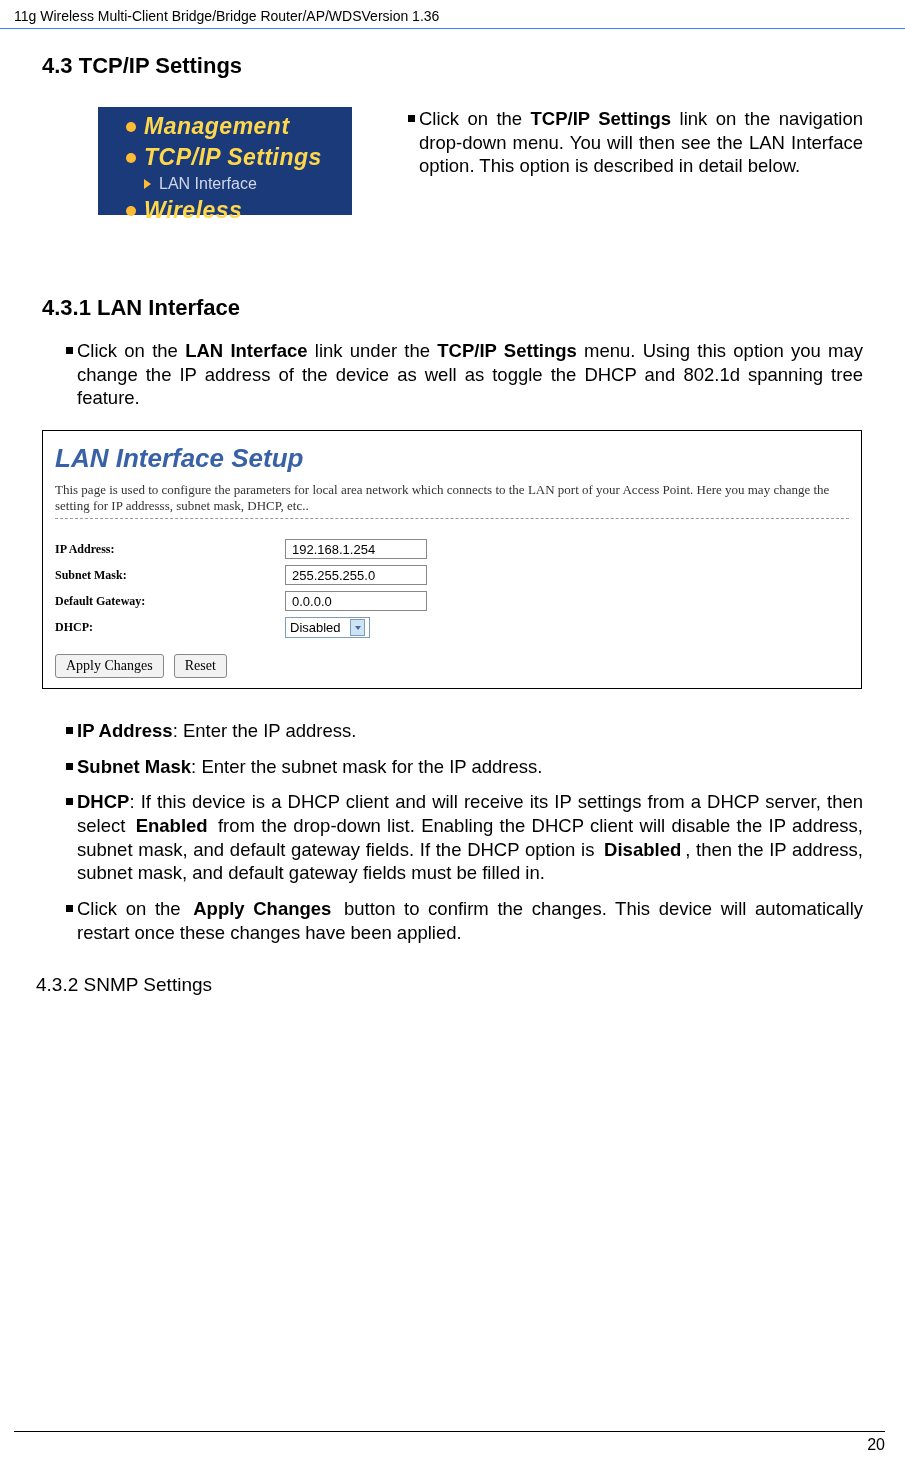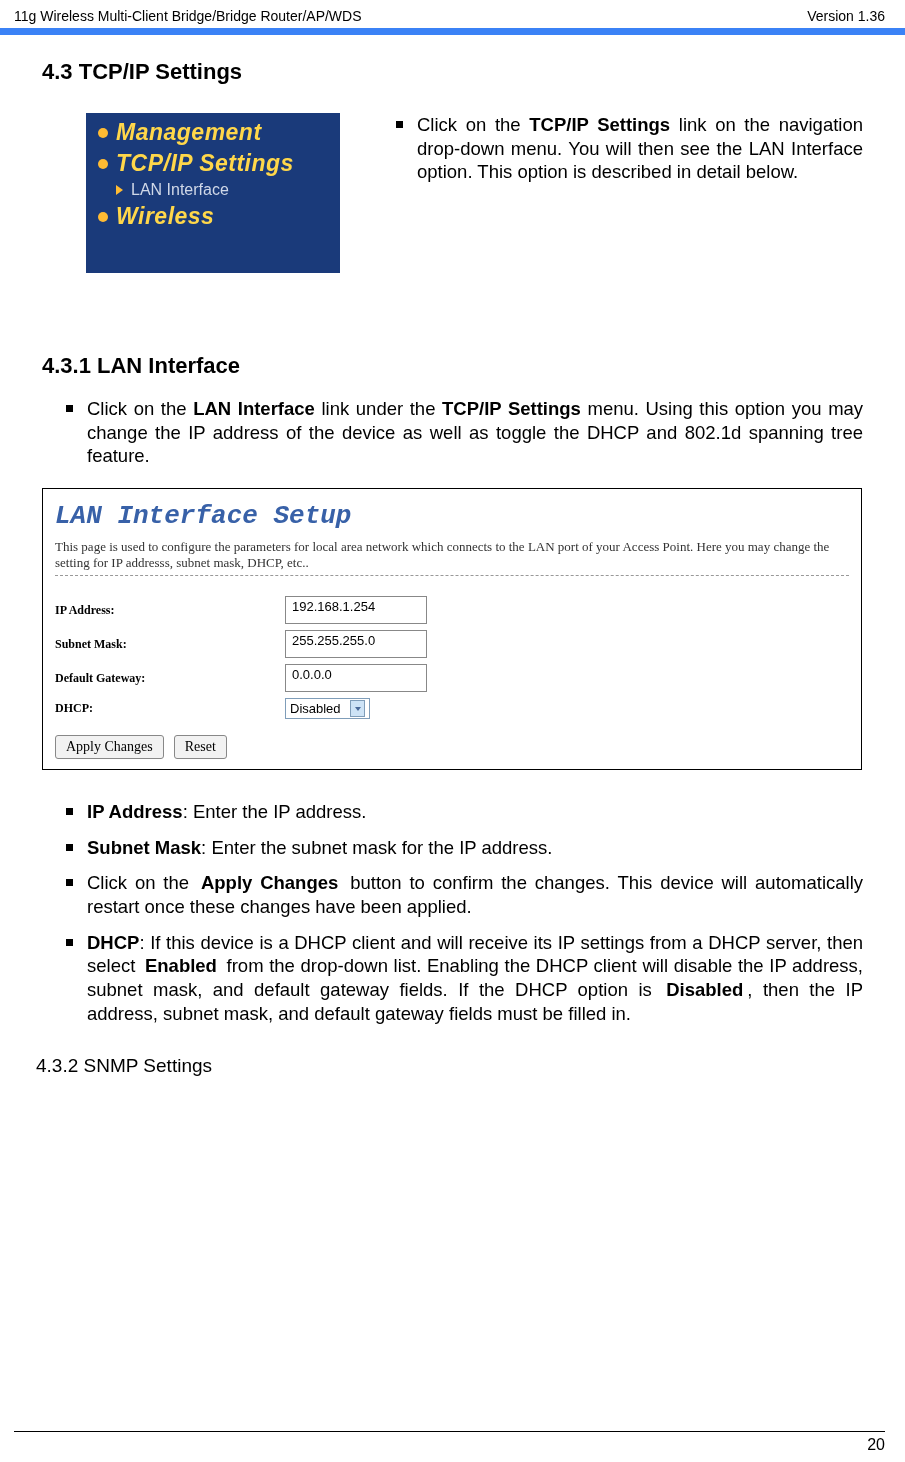--- a/index.html
+++ b/index.html
@@ -6,49 +6,48 @@
     body {
       font-family: Arial, Helvetica, sans-serif;
       width: 905px;
       height: 1462px;
       background: #fff;
       padding: 0;
       position: relative;
     }
     .header-row {
       display: flex;
-      justify-content: space-between;
       padding: 8px 20px 4px 14px;
       font-size: 14px;
-      border-bottom: 7px solid #3b82f6;
+      border-bottom: 1px solid #3b82f6;
     }
     .content {
       padding: 24px 42px 0 42px;
     }
     h2 {
       font-size: 22px;
       font-weight: bold;
       margin-bottom: 28px;
     }
     h2.section-431 {
       margin-top: 80px;
       margin-bottom: 18px;
     }
     .side-by-side {
       display: flex;
       gap: 56px;
       align-items: flex-start;
     }
     .nav-img {
       width: 254px;
-      height: 160px;
+      height: 108px;
       background: #1a3a7a;
       flex-shrink: 0;
-      margin-left: 44px;
-      padding: 4px 4px;
+      margin-left: 56px;
+      padding: 4px 20px;
     }
     .nav-row {
       display: flex;
       align-items: center;
       color: #fff;
       padding: 2px 8px;
       font-size: 19px;
     }
     .nav-row.main {
       font-weight: bold;
@@ -76,21 +75,21 @@
       height: 0;
       border-top: 5px solid transparent;
       border-bottom: 5px solid transparent;
       border-left: 7px solid #ffbb33;
       margin-right: 8px;
       flex-shrink: 0;
     }
     .bullet-text {
       display: flex;
       align-items: flex-start;
-      gap: 14px;
+      gap: 4px;
       font-size: 18.5px;
       line-height: 1.28;
       text-align: justify;
       margin-bottom: 12px;
     }
     .bullet-text .sq {
       width: 7px;
       height: 7px;
       background: #000;
       margin-top: 8px;
@@ -99,21 +98,21 @@
     .bullet-list { margin-left: 24px; }
     .lan-box {
       border: 1px solid #000;
       margin: 20px 0 30px 0;
       width: 820px;
     }
     .lan-box-inner {
       padding: 12px 12px 10px 12px;
     }
     .lan-title {
-      font-family: Liberation Mono, monospace;
+      font-family: Liberation Sans, sans-serif;
       color: #3861a8;
       font-size: 26px;
       font-weight: bold;
       font-style: italic;
       margin-bottom: 8px;
     }
     .lan-desc {
       font-family: "Times New Roman", serif;
       font-size: 13px;
       color: #333;
@@ -129,21 +128,21 @@
       width: 230px;
       vertical-align: middle;
     }
     .fake-input {
       border: 1px solid #888;
       background: #fff;
       padding: 2px 6px;
       font-family: Arial, sans-serif;
       font-size: 13px;
       width: 142px;
-      height: 28px;
+      height: 20px;
     }
     .fake-select {
       border: 1px solid #7f9db9;
       background: #fff;
       padding: 1px 4px;
       font-size: 13px;
       width: 85px;
       height: 21px;
       display: flex;
       align-items: center;
@@ -295,34 +294,34 @@
       <span class="sq"></span>
       <span><strong>IP Address</strong><span>: Enter the IP address.</span></span>
     </div>
     <div class="bullet-text">
       <span class="sq"></span>
       <span><strong>Subnet Mask</strong><span>: Enter the subnet mask for the IP address.</span></span>
     </div>
     <div class="bullet-text">
       <span class="sq"></span>
       <span>
-        <span>Click on the</span>
-        <strong style="padding:0 4px;">Apply Changes</strong>
-        <span>button to confirm the changes. This device will automatically restart once these changes have been applied.</span>
-      </span>
-    </div>
-    <div class="bullet-text">
-      <span class="sq"></span>
-      <span>
         <strong>DHCP</strong><span>: If this device is a DHCP client and will receive its IP settings from a DHCP server, then select</span>
         <strong style="padding:0 4px;">Enabled</strong>
         <span>from the drop-down list. Enabling the DHCP client will disable the IP address, subnet mask, and default gateway fields. If the DHCP option is</span>
         <strong style="padding:0 4px;">Disabled</strong><span>, then the IP address, subnet mask, and default gateway fields must be filled in.</span>
       </span>
     </div>
+    <div class="bullet-text">
+      <span class="sq"></span>
+      <span>
+        <span>Click on the</span>
+        <strong style="padding:0 4px;">Apply Changes</strong>
+        <span>button to confirm the changes. This device will automatically restart once these changes have been applied.</span>
+      </span>
+    </div>
   </div>
 
   <h3 class="section-432">4.3.2 SNMP Settings</h3>
 
 </div>
 
 <div class="footer">
   <span>20</span>
 </div>
 

